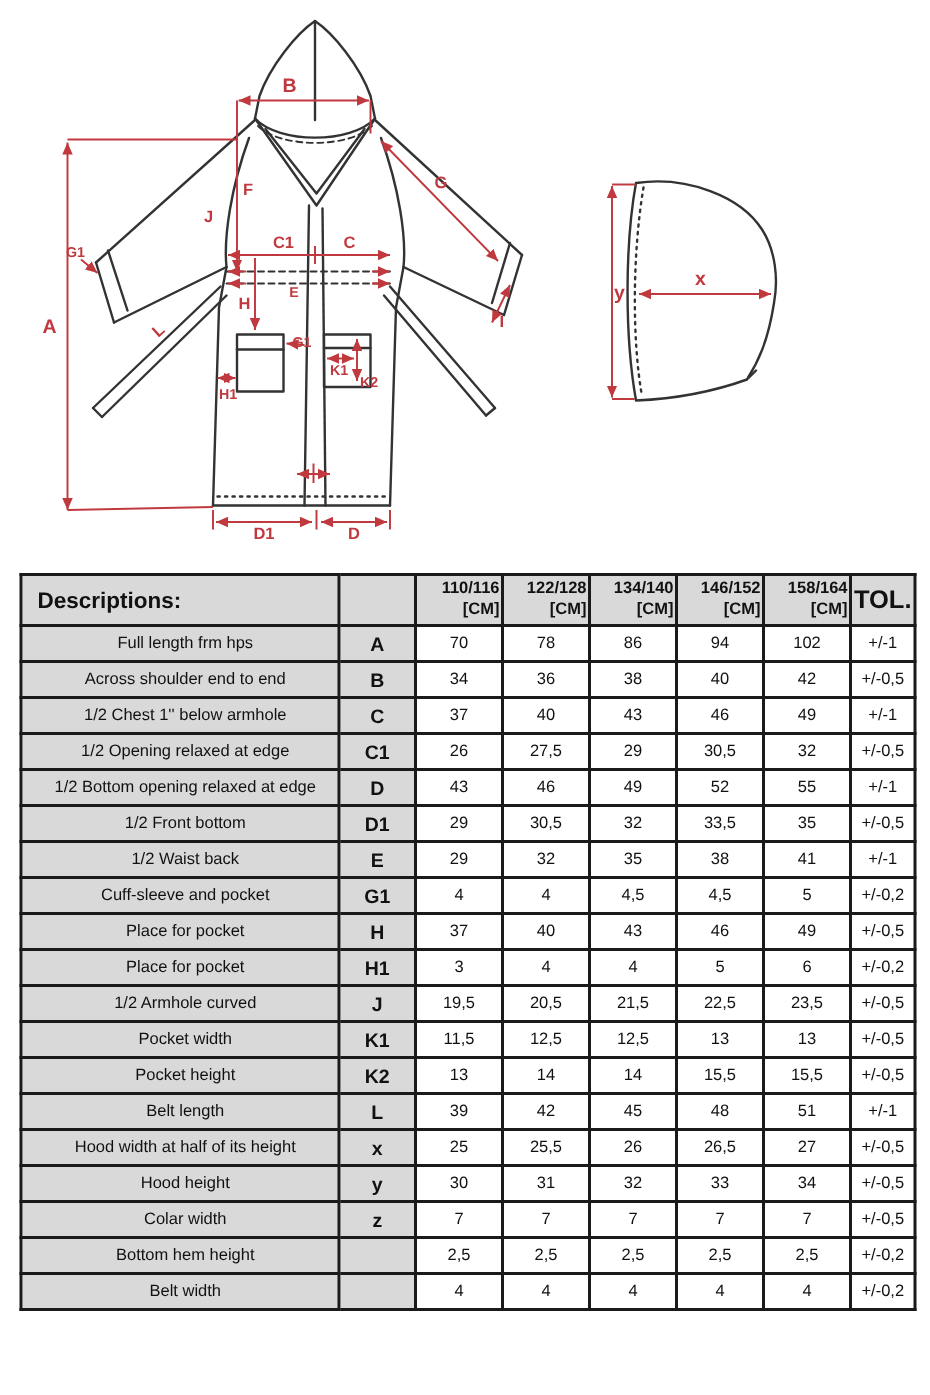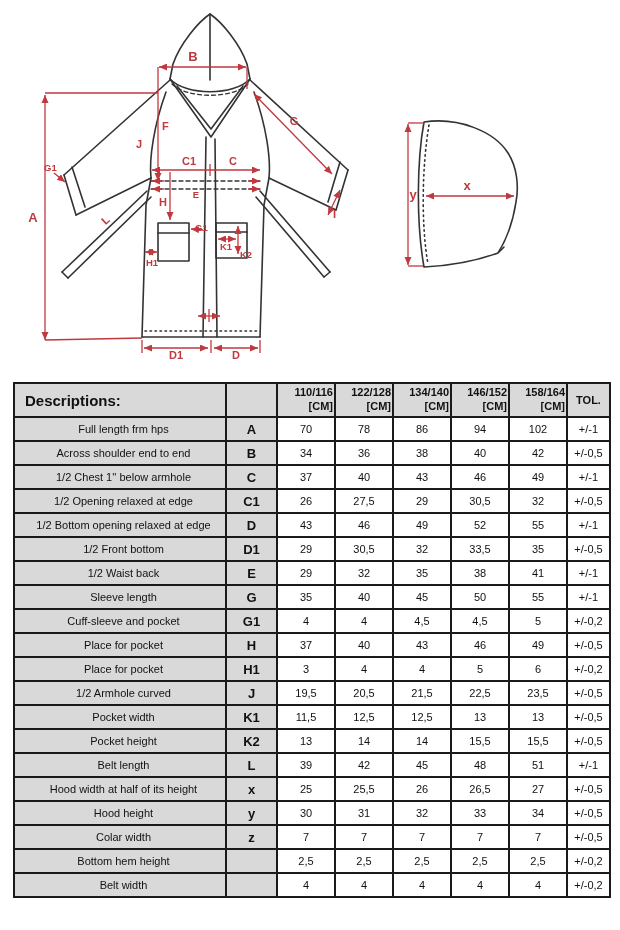--- a/index.html
+++ b/index.html
@@ -24,21 +24,21 @@
   .dim-text.big{font-size:13px;}
   .dim-text.small{font-size:9.5px;}
   marker path{fill:var(--dimension_red);stroke:none;}
 
   .table-wrap{padding:4px 11px 0 13px;}
   table{border-collapse:collapse;table-layout:fixed;width:596px;}
   th,td{border:2px solid var(--table_border);overflow:hidden;white-space:nowrap;}
   thead th{background:var(--table_header_gray);height:30px;vertical-align:middle;margin-top:20px;}
   .desc-h{text-align:left;padding-left:10px;font-size:15px;font-weight:bold;}
   .size-h{font-size:11px;font-weight:bold;line-height:1.25;text-align:right;}
-  .tol-h{font-size:11px;font-weight:bold;text-align:center;}
+  .tol-h{font-size:17px;font-weight:bold;text-align:center;}
   tbody td{height:20px;font-size:11px;vertical-align:middle;}
   td.desc{background:var(--table_header_gray);text-align:center;padding-left:8px;}
   td.letter{background:var(--table_header_gray);text-align:center;font-weight:bold;font-size:13px;}
   td.val,td.tol{background:#fff;text-align:center;}
 </style>
 </head>
 <body>
 
 <div class="diagram">
 <svg width="620" height="378" viewBox="0 0 620 378">
@@ -305,30 +305,20 @@
     <td class="letter">E</td>
     <td class="val">29</td>
     <td class="val">32</td>
     <td class="val">35</td>
     <td class="val">38</td>
     <td class="val">41</td>
     <td class="tol">+/-1</td>
   </tr>
 
 
-  <tr>
-    <td class="desc">Sleeve length</td>
-    <td class="letter">G</td>
-    <td class="val">35</td>
-    <td class="val">40</td>
-    <td class="val">45</td>
-    <td class="val">50</td>
-    <td class="val">55</td>
-    <td class="tol">+/-1</td>
-  </tr>
 
   <tr>
     <td class="desc">Cuff-sleeve and pocket</td>
     <td class="letter">G1</td>
     <td class="val">4</td>
     <td class="val">4</td>
     <td class="val">4,5</td>
     <td class="val">4,5</td>
     <td class="val">5</td>
     <td class="tol">+/-0,2</td>

